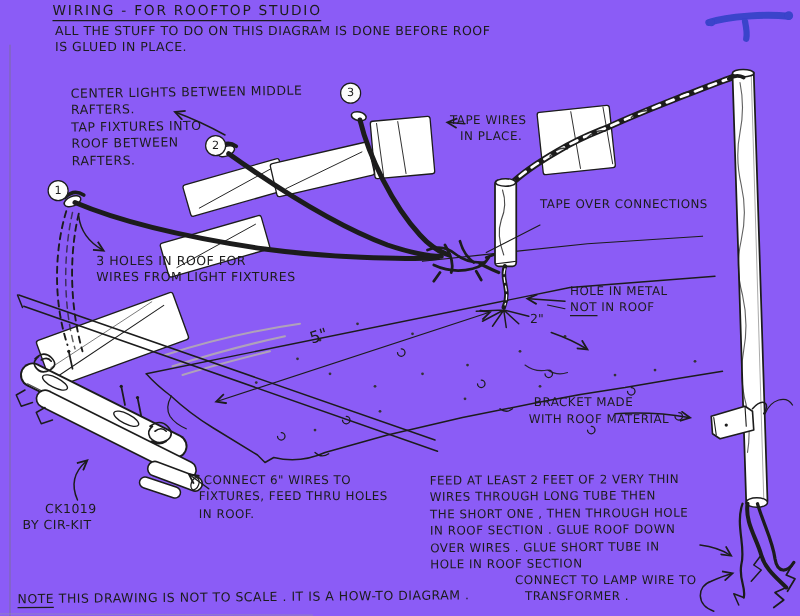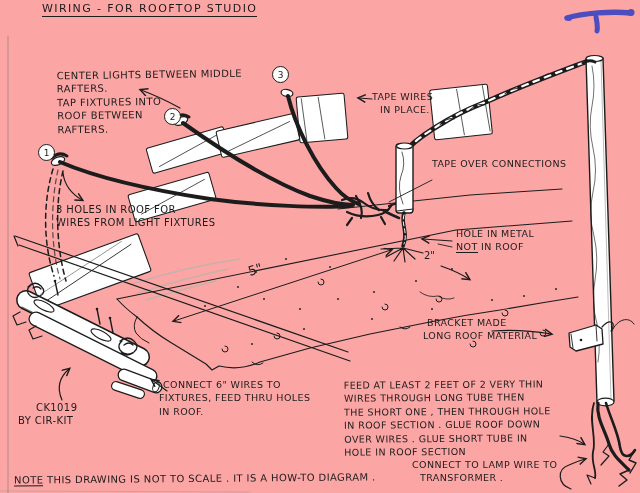--- a/index.html
+++ b/index.html
@@ -1,16 +1,16 @@
 <!DOCTYPE html>
 <html><head>
 <meta charset="utf-8">
 <style>
   html,body{margin:0;padding:0;background:#e8e8e8;}
-  #canvas{position:relative;width:640px;height:493px;background:#fca5a5;overflow:hidden;
+  #canvas{position:relative;width:640px;height:493px;background:#8b5cf6;overflow:hidden;
           font-family:"DejaVu Sans",sans-serif;color:#1c1c1c;}
   #sketch{position:absolute;left:0;top:0;z-index:1;}
   .t{position:absolute;z-index:2;white-space:nowrap;letter-spacing:.4px;color:#1c1c1c;}
   .s11{font-size:11px;letter-spacing:1.4px;}
   .s10{font-size:10px;}
   .s95{font-size:9.5px;}
   .ln{line-height:13.4px;}
   .u{border-bottom:1.2px solid #1c1c1c;padding-bottom:0px;}
   .title-u{border-bottom:1.3px solid #1c1c1c;padding-bottom:1px;}
   .marker{position:absolute;z-index:2;width:15px;height:15px;border:1.4px solid #1c1c1c;border-radius:50%;
@@ -248,65 +248,67 @@
         <circle cx="569" cy="18" r="3" fill="#2d3fc4" stroke="none"></circle>
         <circle cx="631" cy="12.5" r="3.5" fill="#2d3fc4" stroke="none"></circle>
       </g>
     </g>
   </svg>
 
   <div class="t s11" style="left:42px;top:2px">
     <span class="title-u">WIRING - FOR ROOFTOP STUDIO</span>
   </div>
   <div class="t s10" style="left:44px;top:19px">
+    <div class="ln">ALL THE STUFF TO DO ON THIS DIAGRAM IS DONE BEFORE ROOF</div>
+    <div class="ln">IS GLUED IN PLACE.</div>
   </div>
 
   <div class="t s10" style="left:57px;top:68px;transform:rotate(-0.8deg)">
     <div class="ln">CENTER LIGHTS BETWEEN MIDDLE</div>
     <div class="ln">RAFTERS.</div>
     <div class="ln">TAP FIXTURES INTO</div>
     <div class="ln">ROOF BETWEEN</div>
     <div class="ln">RAFTERS.</div>
   </div>
 
   <div class="marker" style="left:38px;top:144px">
       <span>1</span>
     </div>
   <div class="marker" style="left:164px;top:108px">
       <span>2</span>
     </div>
   <div class="marker" style="left:272px;top:66px">
       <span>3</span>
     </div>
 
-  <div class="t s95" style="left:372px;top:90px">
+  <div class="t s95" style="left:360px;top:90px">
     <div class="ln">TAPE WIRES</div>
     <div class="ln" style="padding-left:8px">IN PLACE.</div>
   </div>
 
   <div class="t s95" style="left:432px;top:157px">
     <div class="ln">TAPE OVER CONNECTIONS</div>
   </div>
 
   <div class="t s95" style="left:456px;top:227px">
     <div class="ln">HOLE IN METAL</div>
     <div class="ln"><span class="u">NOT</span><span> IN ROOF</span></div>
   </div>
 
-  <div class="t s10" style="left:56px;top:203px">
+  <div class="t s10" style="left:77px;top:203px">
     <div class="ln">3 HOLES IN ROOF FOR</div>
     <div class="ln">WIRES FROM LIGHT FIXTURES</div>
   </div>
 
   <div class="dim" style="left:248px;top:262px;font-size:13px;transform:rotate(-17deg)">5"</div>
   <div class="dim" style="left:424px;top:250px;font-size:10px">2"</div>
 
   <div class="t s95" style="left:427px;top:316px">
     <div class="ln">BRACKET MADE</div>
-    <div class="ln" style="margin-left:-4px">LONG ROOF MATERIAL</div>
+    <div class="ln" style="margin-left:-4px">WITH ROOF MATERIAL</div>
   </div>
 
   <div class="t s95" style="left:163px;top:378px">
     <div class="ln">CONNECT 6" WIRES TO</div>
     <div class="ln" style="margin-left:-4px">FIXTURES, FEED THRU HOLES</div>
     <div class="ln" style="margin-left:-4px">IN ROOF.</div>
   </div>
 
   <div class="t s10" style="left:36px;top:401px">
     <div class="ln">CK1019</div>

